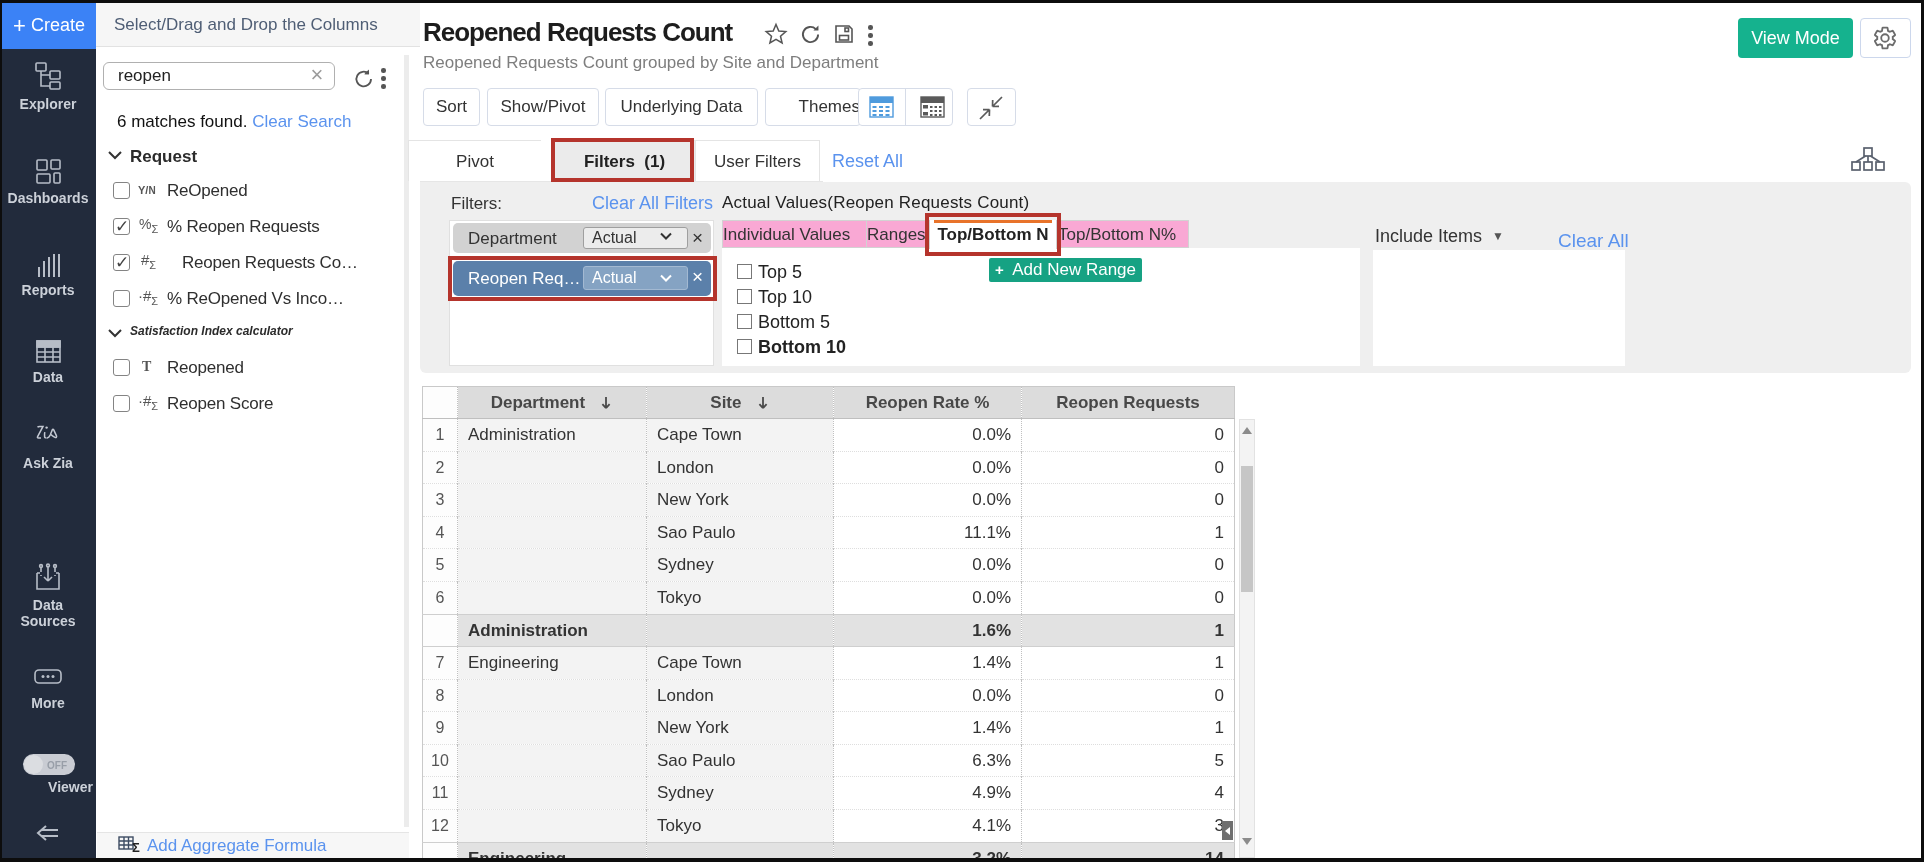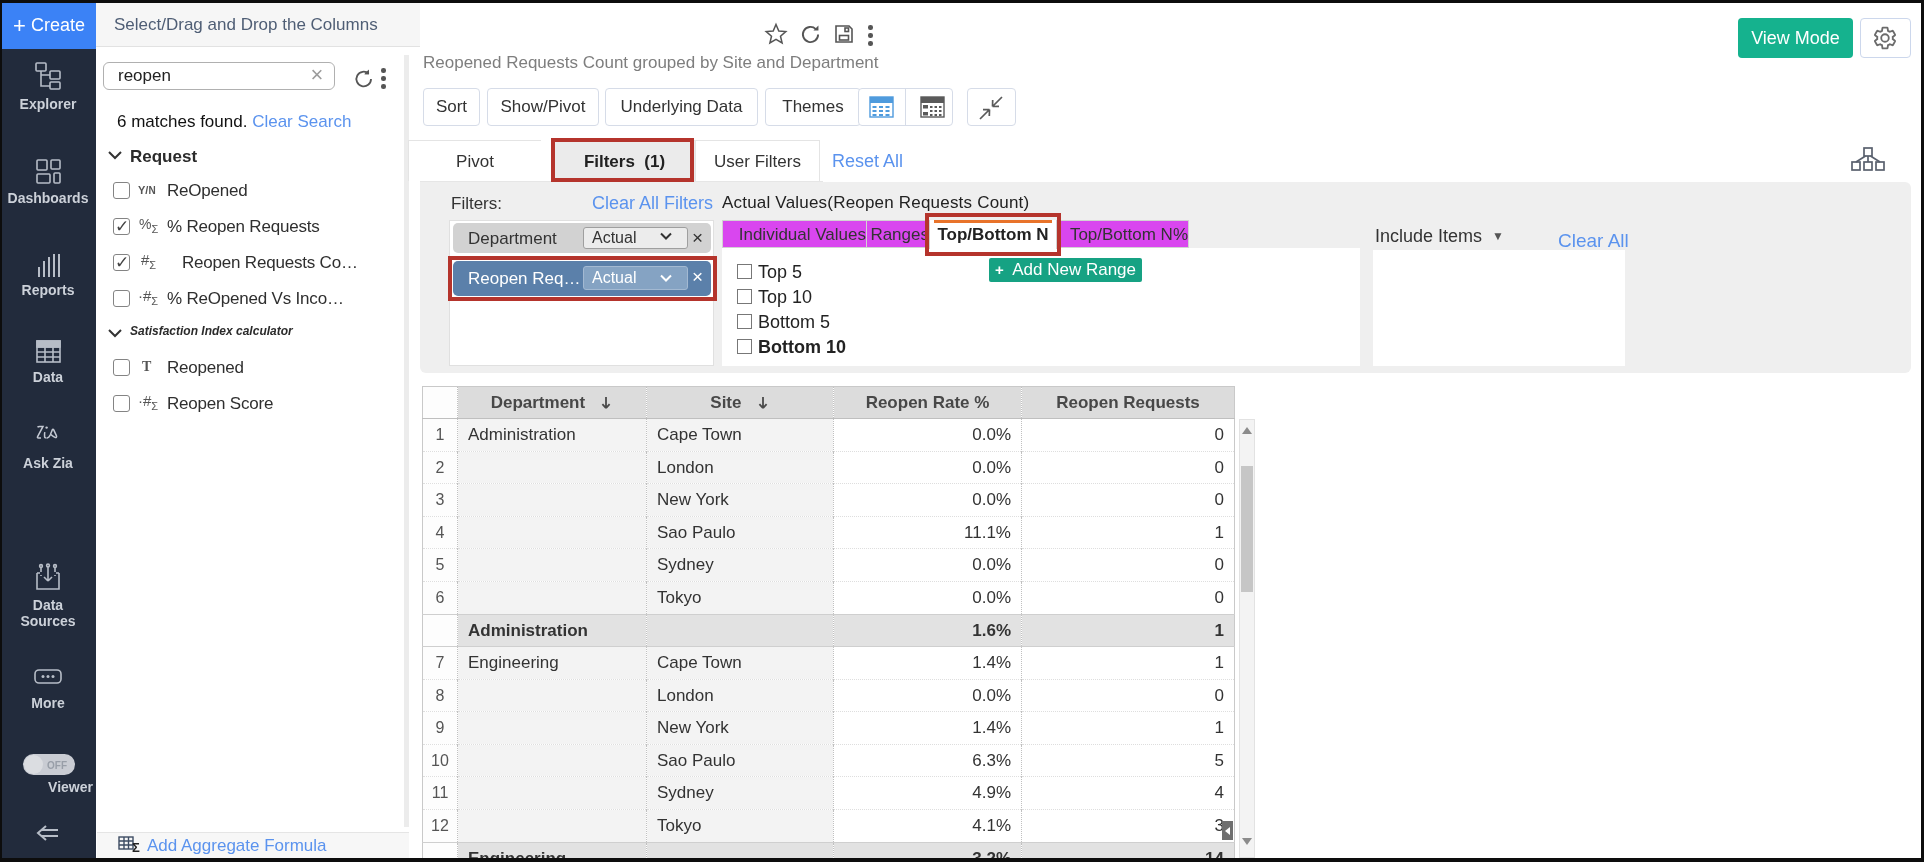--- a/index.html
+++ b/index.html
@@ -29,21 +29,21 @@
   
   #title { left:423px; top:17px; font-size:26px; font-weight:bold; color:#1d1d1d; letter-spacing:-1px; }
   #subtitle { left:423px; top:53px; font-size:17px; color:#7e7e7e; }
   .tbtn { top:88px; height:38px; border:1px solid #d6dce8; border-radius:4px; background:#fff; font-size:17px; color:#333; text-align:center; line-height:36px; }
   
   .ptab { top:140px; height:41px; background:#fff; border-top:1px solid #e4e4e4; border-left:1px solid #e4e4e4; font-size:17px; color:#333; text-align:center; line-height:41px; }
   #tabline { left:420px; top:181px; width:403px; height:1px; background:#e6e6e6; }
   
   #fpanel { left:420px; top:182px; width:1491px; height:191px; background:#efefef; border-radius:0 6px 6px 6px; }
   #flist { left:449px; top:220px; width:265px; height:146px; background:#fff; border:1px solid #e0e0e0; }
-  .vtab { top:220px; height:28px; font-size:17px; color:#333; text-align:right; line-height:27px; background:#d946ef; border:1px solid #d2d2d2; border-right:none; }
+  .vtab { top:220px; height:28px; font-size:17px; color:#333; text-align:left; line-height:27px; background:#f9a8d4; border:1px solid #d2d2d2; border-right:none; }
   #vcontent { left:722px; top:248px; width:638px; height:118px; background:#fff; }
   #incbox { left:1373px; top:250px; width:252px; height:116px; background:#fff; }
   .redbox { border:4px solid #b5342c; background:transparent; z-index:50; }
   .fchk { width:15px; height:15px; border:1px solid #777; background:#fff; }
   
   #tablewrap { left:422px; top:386px; width:813px; height:472px; overflow:hidden; }
   table { border-collapse:collapse; table-layout:fixed; width:812px; }
   td,th { font-size:17px; color:#333; padding:0 10px; overflow:hidden; white-space:nowrap; }
   th { background:#dcdcdc; color:#484848; font-weight:bold; border-bottom:1px solid #bfbfbf; }
   .rn { width:35px; background:#fdfdfd; color:#555; text-align:center; font-size:16px; padding:0 2px; }
@@ -183,20 +183,21 @@
 <div class="abs citem" style="top:394px;">Reopen Score</div>
 <div class="abs" id="colscroll"></div>
 <div class="abs" id="aggbar"></div>
 <div class="abs" style="left:118px;top:836px;"><svg width="22" height="18" viewBox="0 0 22 18" fill="none" stroke="#3d4c63" stroke-width="1.4">
         <rect x="1" y="1" width="14" height="12"></rect>
         <path d="M1 5 h14 M1 9 h14 M6 1 v12 M10.5 1 v12"></path>
         <text x="14" y="16" font-size="13" font-weight="bold" fill="#222" stroke="none" font-family="Liberation Sans">Σ</text>
       </svg></div>
 <div class="abs blue" style="left:147px;top:836px;font-size:17px;">Add Aggregate Formula</div>
 
+<div class="abs" id="title">Reopened Requests Count</div>
 <div class="abs" id="subtitle">Reopened Requests Count grouped by Site and Department</div>
 
 <div class="abs" style="left:764px;top:22px;"><svg width="24" height="24" viewBox="0 0 24 24" fill="none" stroke="#555" stroke-width="1.5">
         <path d="M12 2.5 L14.8 9 L21.8 9.6 L16.5 14.2 L18.1 21 L12 17.4 L5.9 21 L7.5 14.2 L2.2 9.6 L9.2 9 Z"></path>
       </svg></div>
 <div class="abs" style="left:798px;top:22px;"><svg width="25" height="25" viewBox="0 0 24 24" fill="none" stroke="#555" stroke-width="1.8">
         <path d="M19.3 12 a7.3 7.3 0 1 1 -2.2 -5.2"></path>
         <path d="M19.6 3.4 l0 4.8 -4.8 0 z" fill="#555" stroke="none"></path>
       </svg></div>
 <div class="abs" style="left:832px;top:22px;"><svg width="24" height="24" viewBox="0 0 24 24" fill="none" stroke="#555" stroke-width="1.6">
@@ -206,21 +207,21 @@
       </svg></div>
 <div class="abs" style="left:868px;top:25px;width:5px;">
       <div style="width:4.5px;height:4.5px;border-radius:50%;background:#555;margin-bottom:3.5px;"></div>
       <div style="width:4.5px;height:4.5px;border-radius:50%;background:#555;margin-bottom:3.5px;"></div>
       <div style="width:4.5px;height:4.5px;border-radius:50%;background:#555;"></div>
     </div>
 
 <div class="abs tbtn" style="left:423px;width:57px;">Sort</div>
 <div class="abs tbtn" style="left:487px;width:112px;">Show/Pivot</div>
 <div class="abs tbtn" style="left:605px;width:153px;">Underlying Data</div>
-<div class="abs tbtn" style="left:765px;width:96px;">Themes</div>
+<div class="abs tbtn" style="left:765px;width:96px;text-align:right;">Themes</div>
 <div class="abs tbtn" style="left:858px;width:95px;"></div>
 <div class="abs" style="left:905px;top:89px;width:1px;height:36px;background:#d6dce8;"></div>
 <div class="abs" style="left:869px;top:95px;"><svg width="25" height="24" viewBox="0 0 25 24">
         <rect x="1" y="2" width="23" height="20" fill="#fff" stroke="#4f9bdd" stroke-width="1.4"></rect>
         <rect x="1" y="2" width="23" height="6" fill="#4f9bdd"></rect>
         <g stroke="#4f9bdd" stroke-width="1.8" stroke-dasharray="4 2.5">
           <path d="M3.5 12 h18"></path>
           <path d="M3.5 16 h18"></path>
           <path d="M3.5 20 h18"></path>
         </g>

